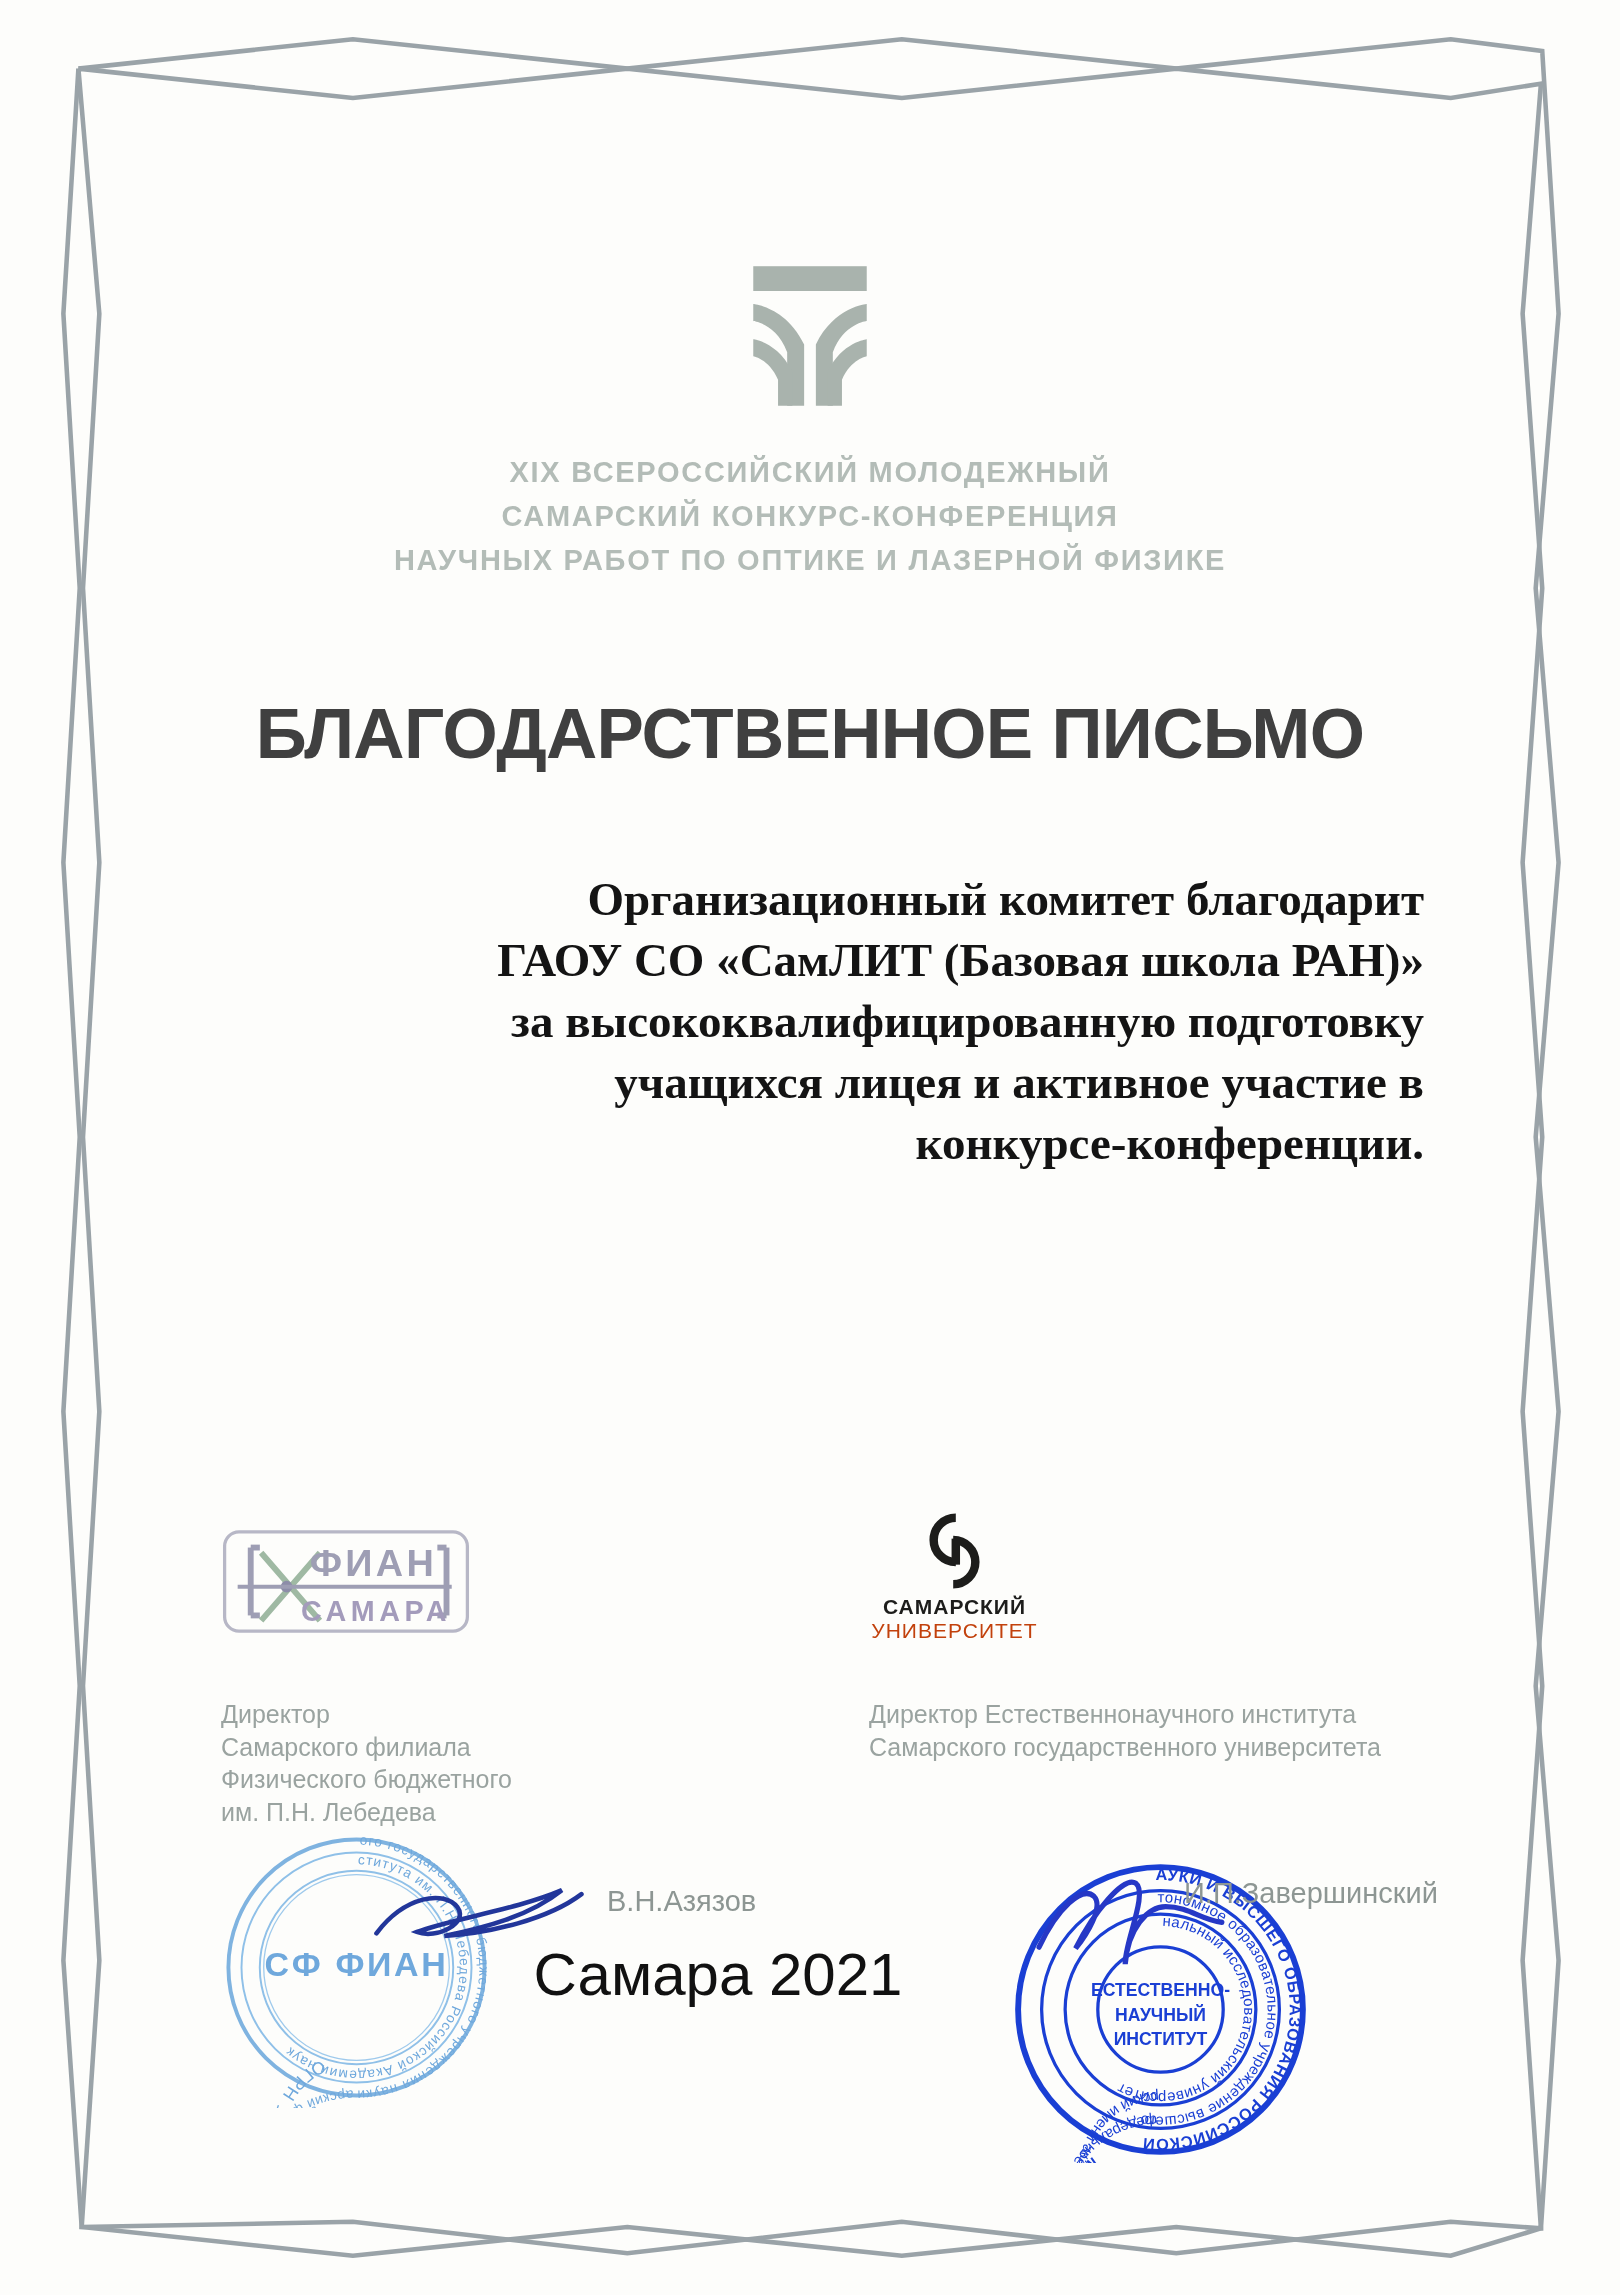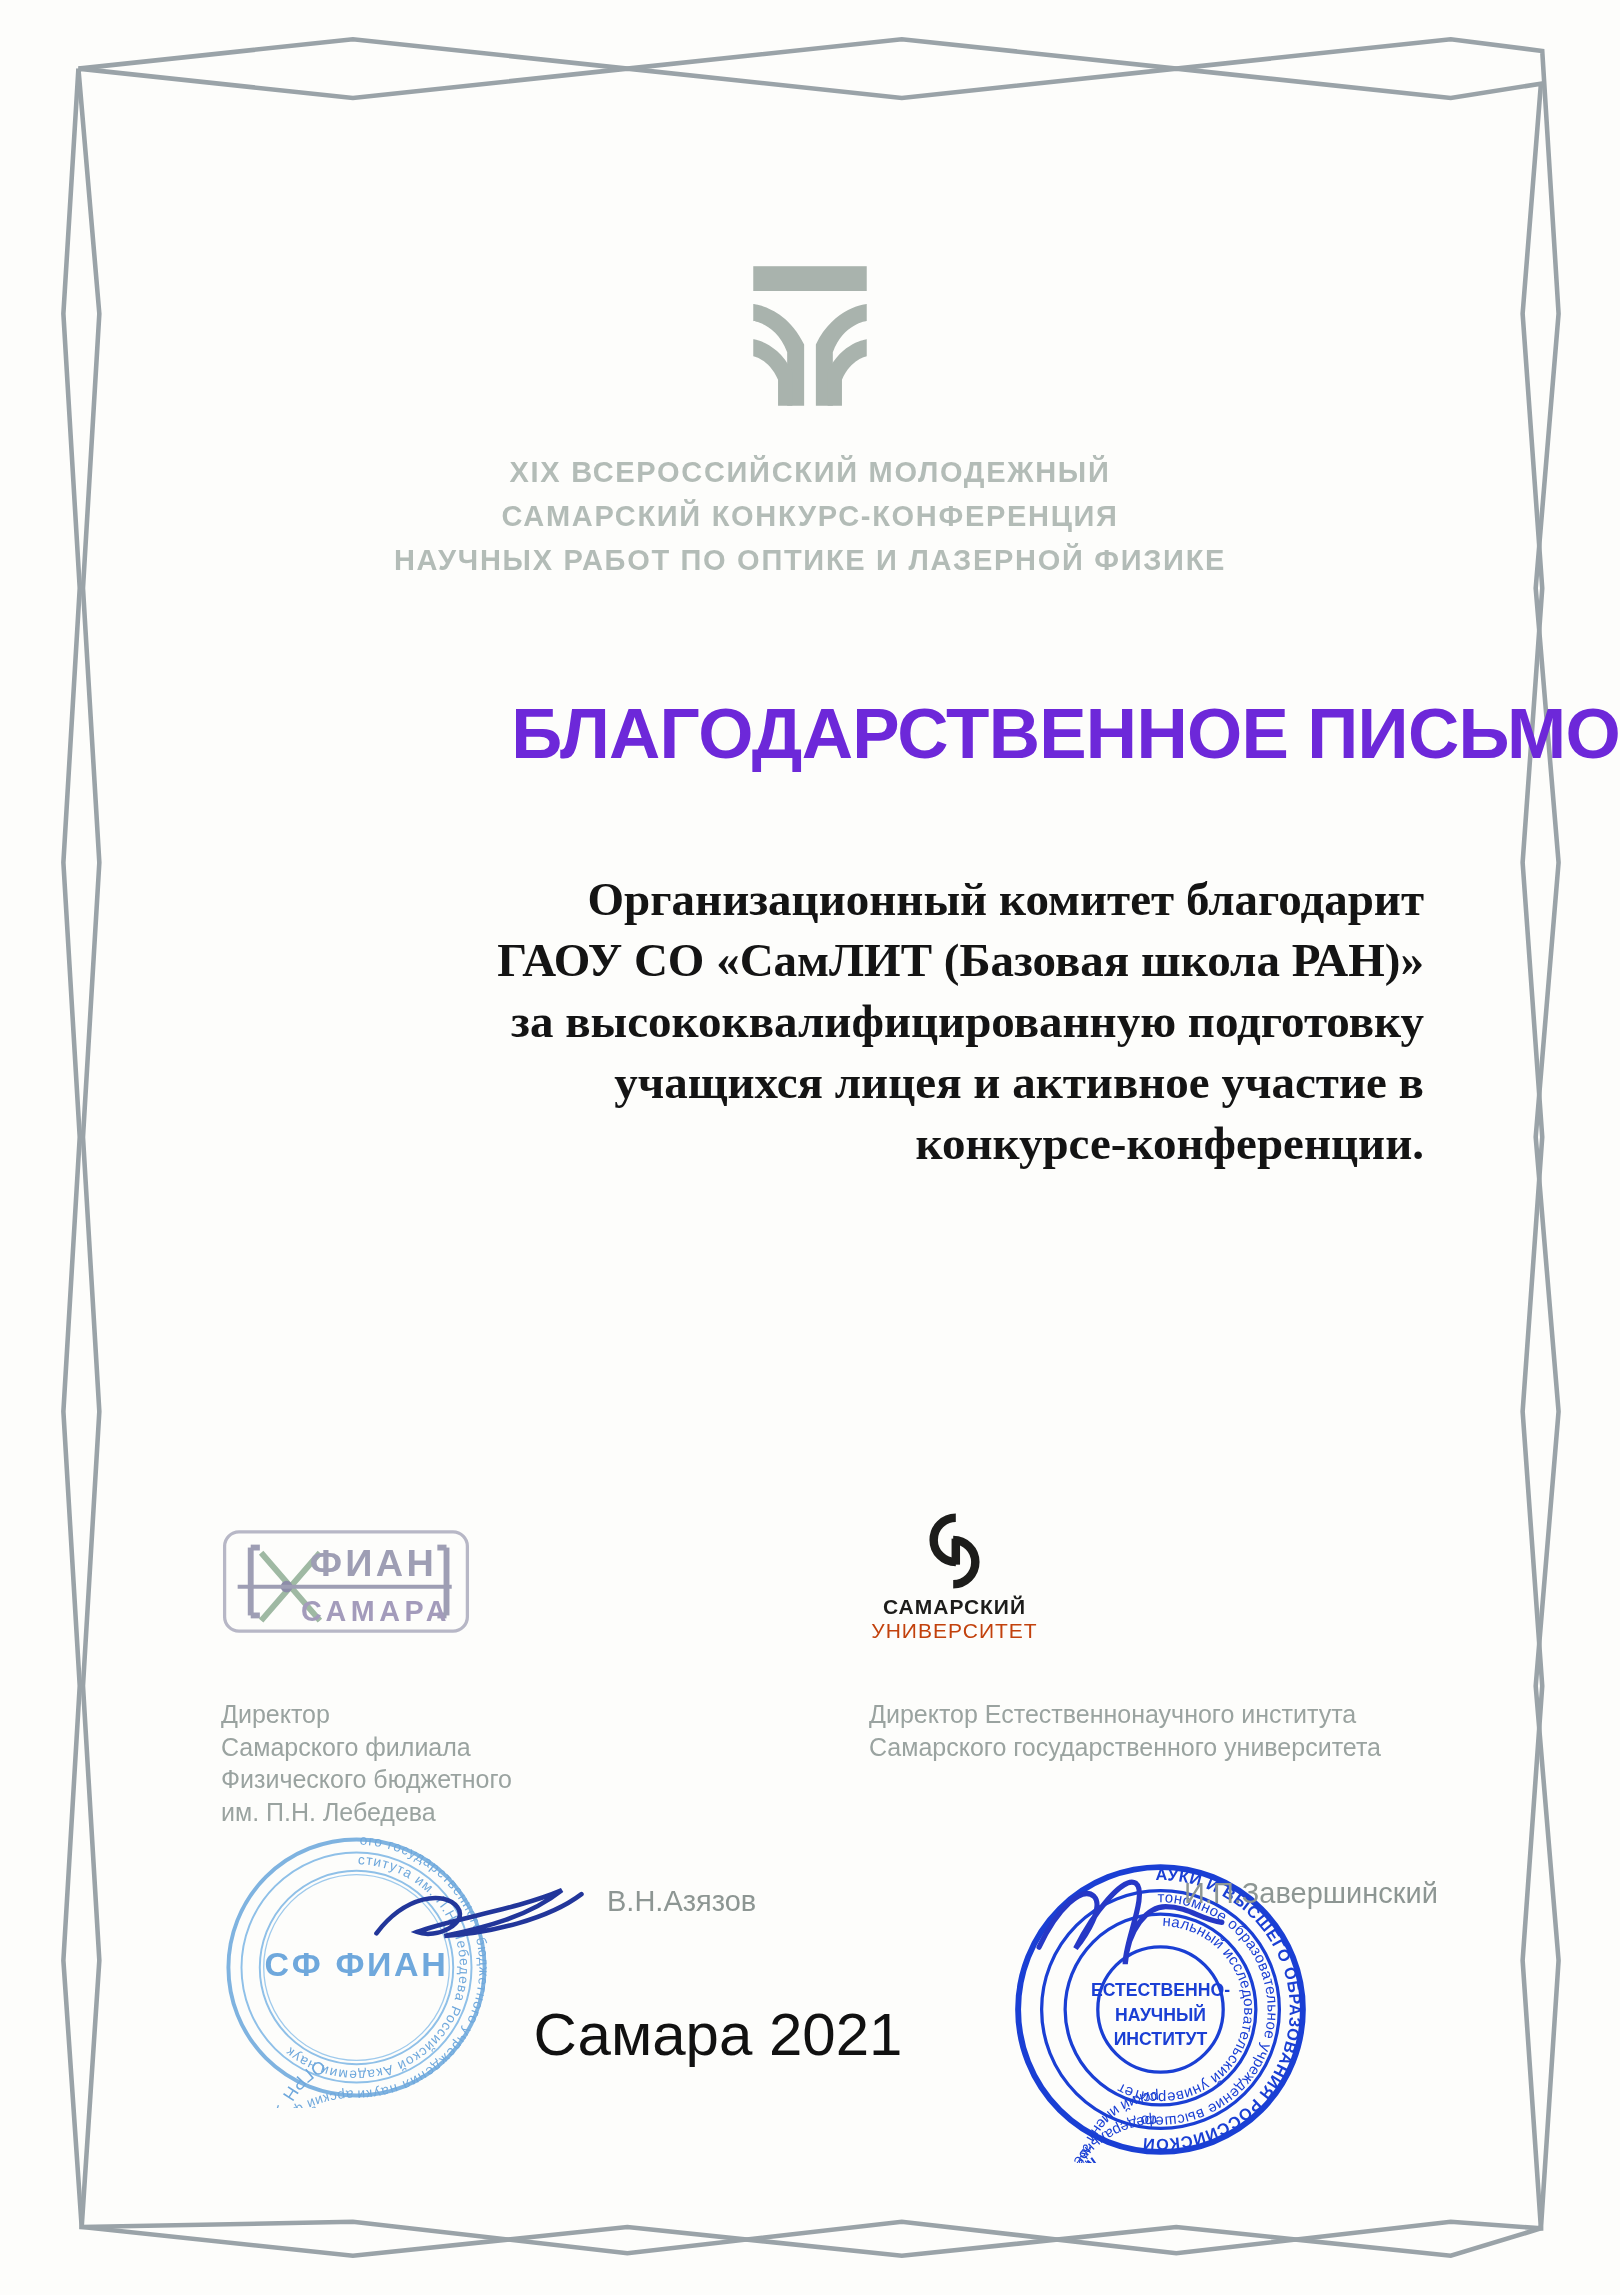--- a/index.html
+++ b/index.html
@@ -52,26 +52,26 @@
     line-height: 1.52;
     white-space: nowrap;
   }
 
   
   .main-title {
     position: absolute;
     left: 0;
     top: 693px;
     width: 1620px;
-    text-align: right;
+    text-align: center;
     font-family: "Liberation Sans", sans-serif;
     font-weight: bold;
     font-size: 71px;
     letter-spacing: -0.7px;
-    color: #6d28d9;
+    color: #404040;
     white-space: nowrap;
   }
 
   
   .body-block {
     position: absolute;
     left: 196px;
     top: 869px;
     width: 1228px;
     text-align: right;
@@ -157,21 +157,21 @@
   
   .stamp-left  { position: absolute; left: 216px;  top: 1827px; }
   .stamp-right { position: absolute; left: 1007px; top: 1856px; }
   .sign-left   { position: absolute; left: 366px;  top: 1856px; }
   .sign-right  { position: absolute; left: 1026px; top: 1866px; }
 
   
   .place-year {
     position: absolute;
     left: 0;
-    top: 2000px;
+    top: 1940px;
     width: 1436px;
     text-align: center;
     font-family: "Liberation Sans", sans-serif;
     font-size: 60px;
     color: #111111;
   }
 </style>
 </head>
 <body>
 

